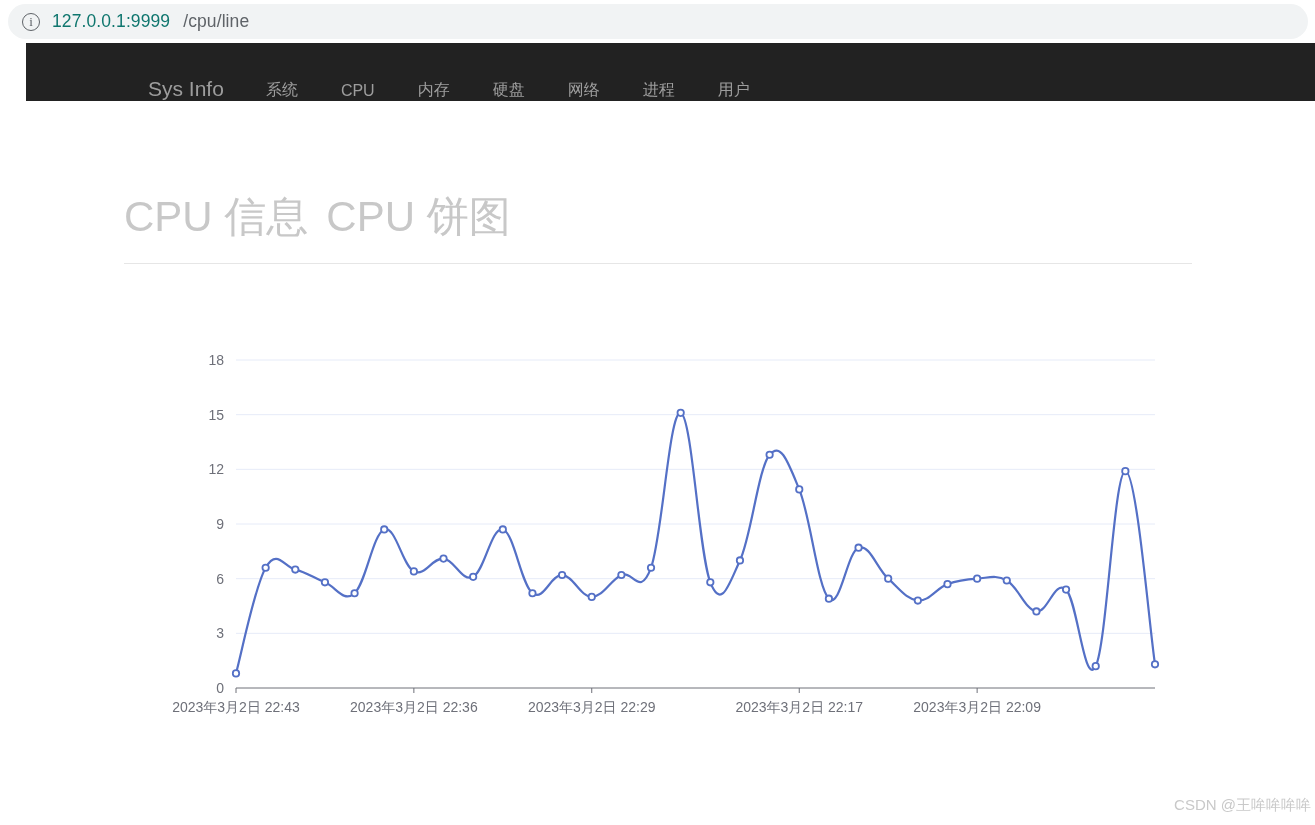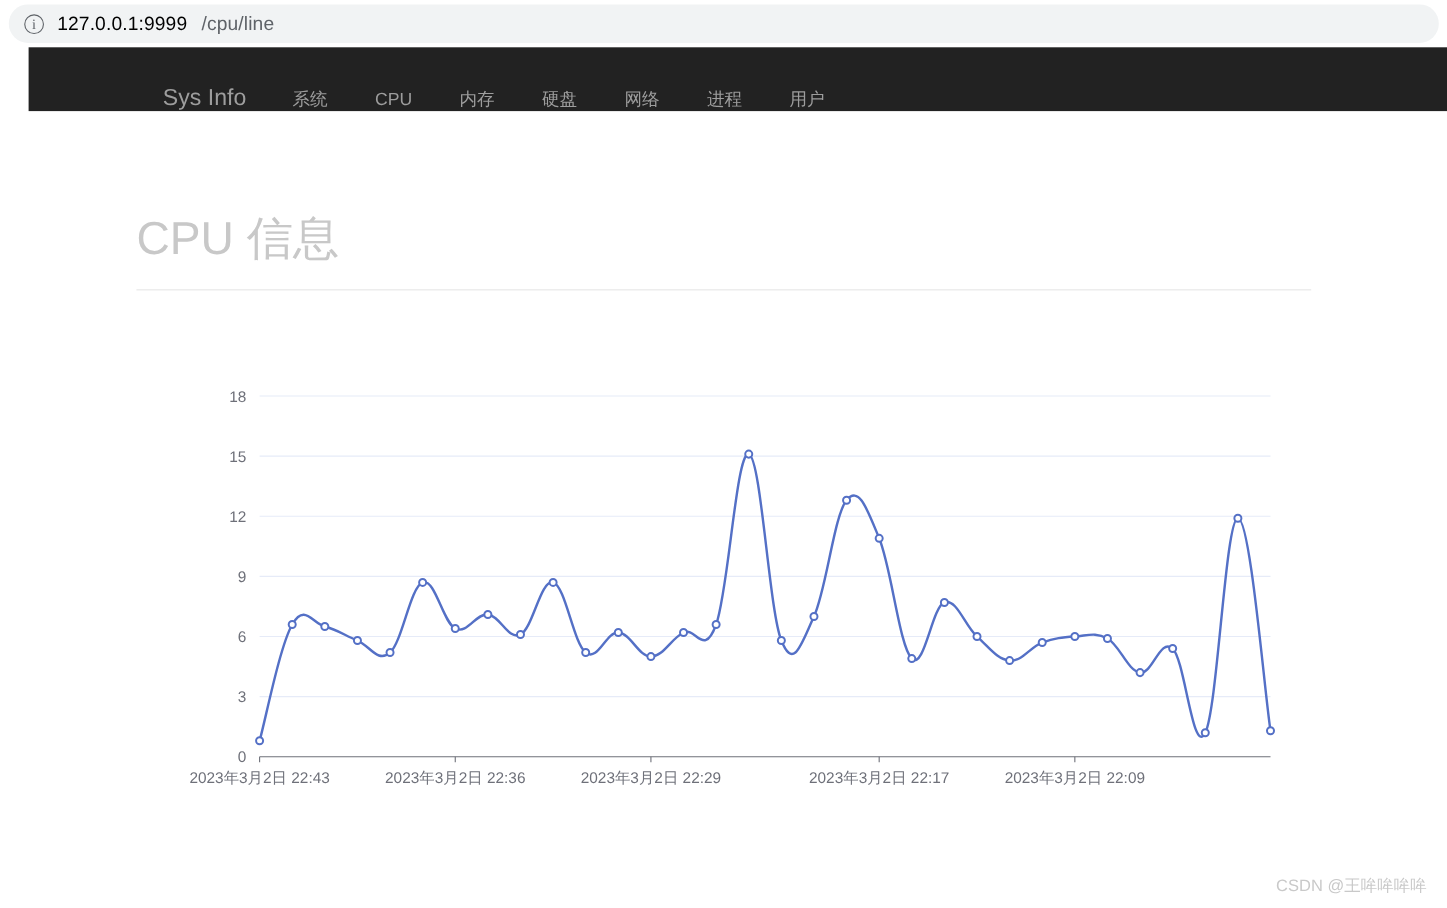--- a/index.html
+++ b/index.html
@@ -30,21 +30,21 @@
     width: 18px; height: 18px; flex: 0 0 18px;
     border: 1.6px solid #5f6368; border-radius: 50%;
     color: #5f6368; font-size: 13px; line-height: 15px;
     text-align: center; font-family: "Liberation Serif", serif;
     margin-right: 12px;
   }
   .url-text {
     font-size: 17.5px; color: #202124; letter-spacing: .1px;
     white-space: nowrap;
   }
-  .url-text .host { color: #000000; }
+  .url-text .host { color: #0f766e; }
   .url-text .path { color: #5f6368; margin-left: 13px; }
 
   
   .navbar {
     position: absolute; left: 0; top: 43px;
     width: 1315px; height: 58px;
     background: #222222;
     display: flex; align-items: flex-end; margin-left: 26px;
   }
   .brand {
@@ -84,21 +84,21 @@
   .chart-svg { display: block; }
   .axis-label {
     font-family: "Liberation Sans", "DejaVu Sans", sans-serif;
     font-size: 14px; fill: #6e7079;
   }
   .y-label { text-anchor: end; }
   .x-label { text-anchor: middle; }
 
   
   .watermark {
-    position: absolute; right: 18px; bottom: 10px;
+    position: absolute; right: 4px; bottom: 10px;
     font-size: 15px; color: #c9c9c9;
     white-space: nowrap;
   }
 </style>
 </head>
 <body>
 
 <div class="browser-bar">
   <div class="url-pill">
     <div class="info-icon">i</div>
@@ -117,20 +117,21 @@
     <a class="nav-link">硬盘</a>
     <a class="nav-link">网络</a>
     <a class="nav-link">进程</a>
     <a class="nav-link">用户</a>
   </div>
 </div>
 
 <div class="page-head">
   <div class="head-line">
     <span class="head-item">CPU 信息</span>
+    <span class="head-item">CPU 饼图</span>
   </div>
 </div>
 <div class="head-rule"></div>
 
 <div class="chart-wrap">
   <svg class="chart-svg" id="chart-svg" width="1315" height="400">
       <g>
         <text x="224" y="363" class="axis-label y-label">0</text>
         <line x1="236" y1="303.3333333333333" x2="1155" y2="303.3333333333333" stroke="#e6ebf8" stroke-width="1"></line>
         <text x="224" y="308.3333333333333" class="axis-label y-label">3</text>

